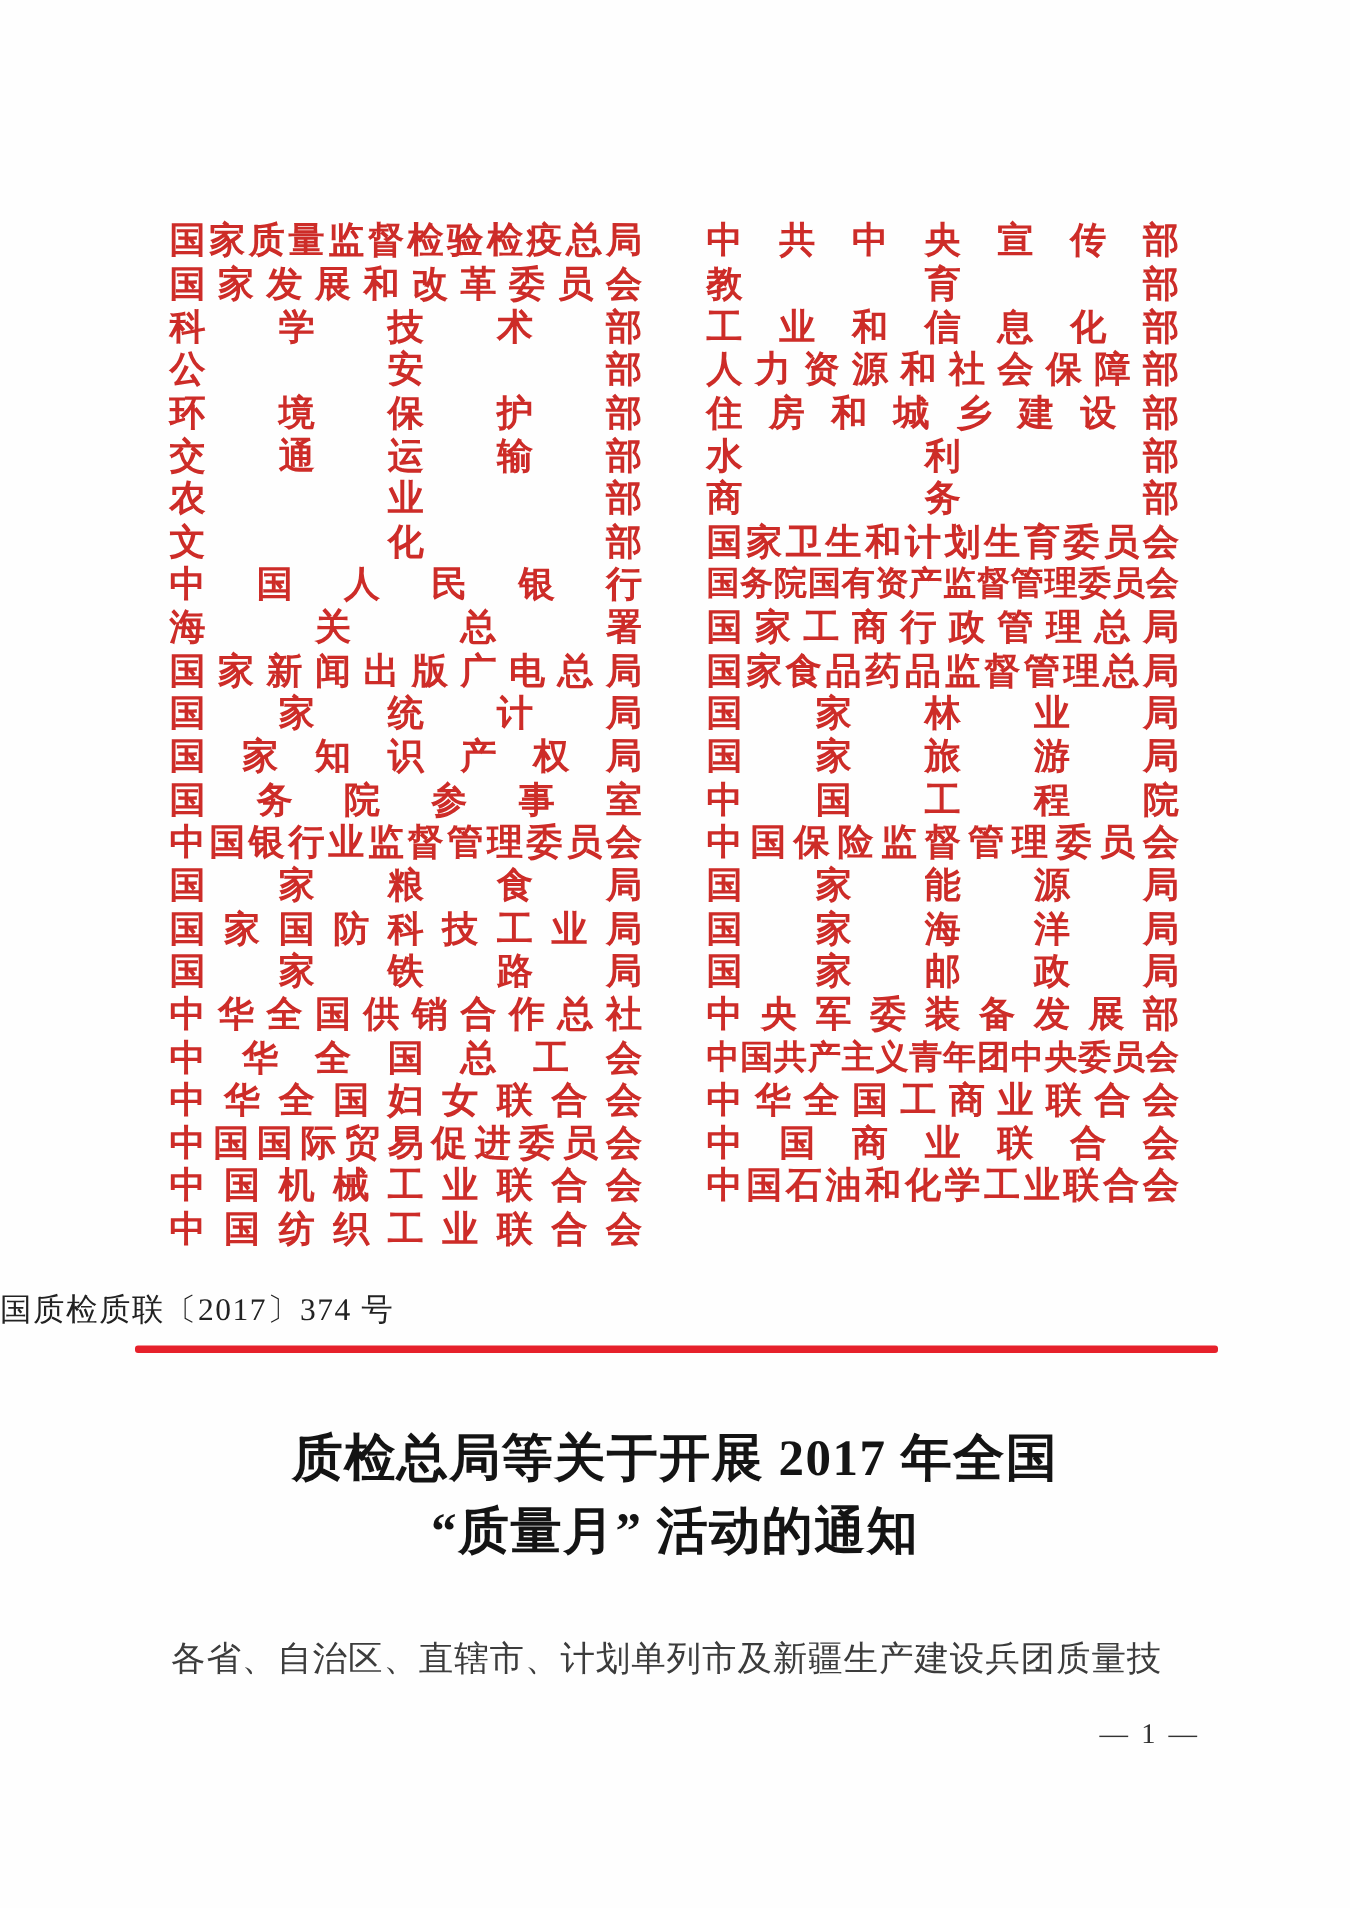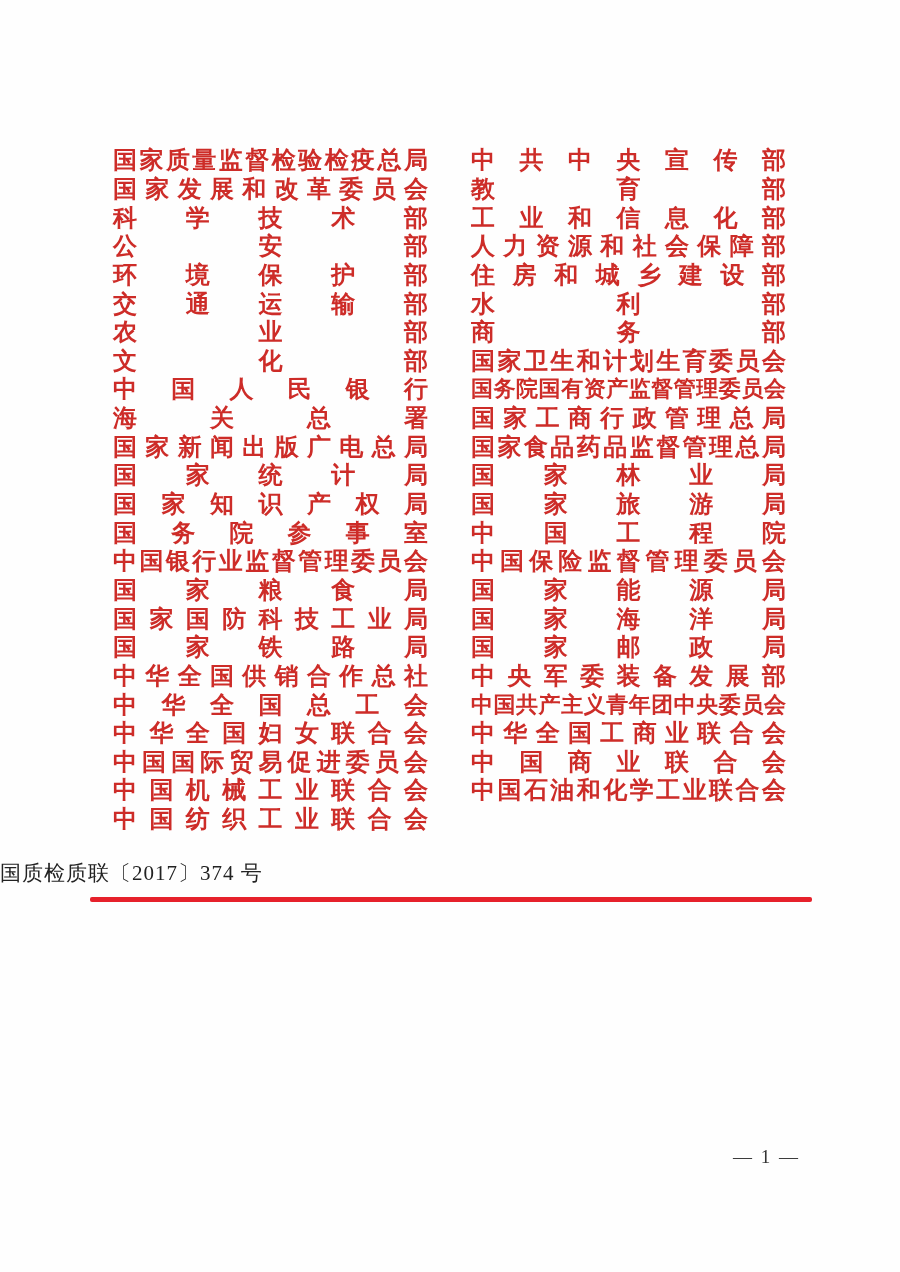--- a/index.html
+++ b/index.html
@@ -551,18 +551,21 @@
           <span>会</span>
         </div>
       </div>
   </div>
 
   <div class="doc-number">国质检质联〔2017〕374 号</div>
 
   <div class="red-rule"></div>
 
   <h1 class="title">
+    <span class="tl">质检总局等关于开展 2017 年全国</span>
+    <span class="tl">“质量月” 活动的通知</span>
   </h1>
 
+  <p class="body-text">各省、自治区、直辖市、计划单列市及新疆生产建设兵团质量技</p>
 
   <div class="page-number">— 1 —</div>
 
 </div>
 
 </body></html>

